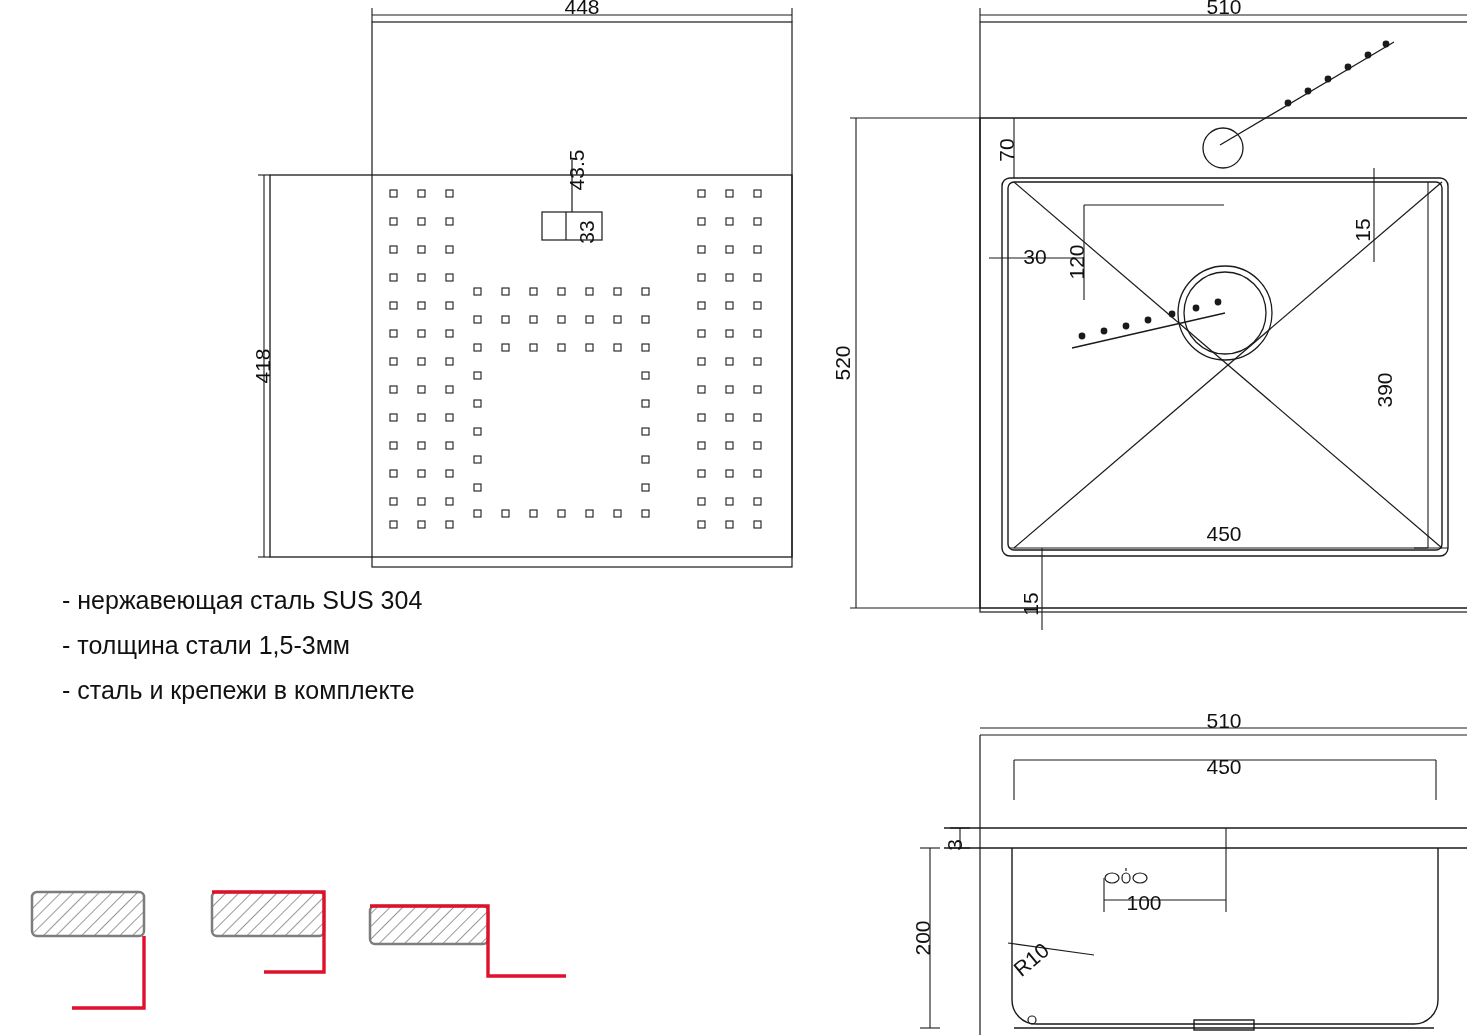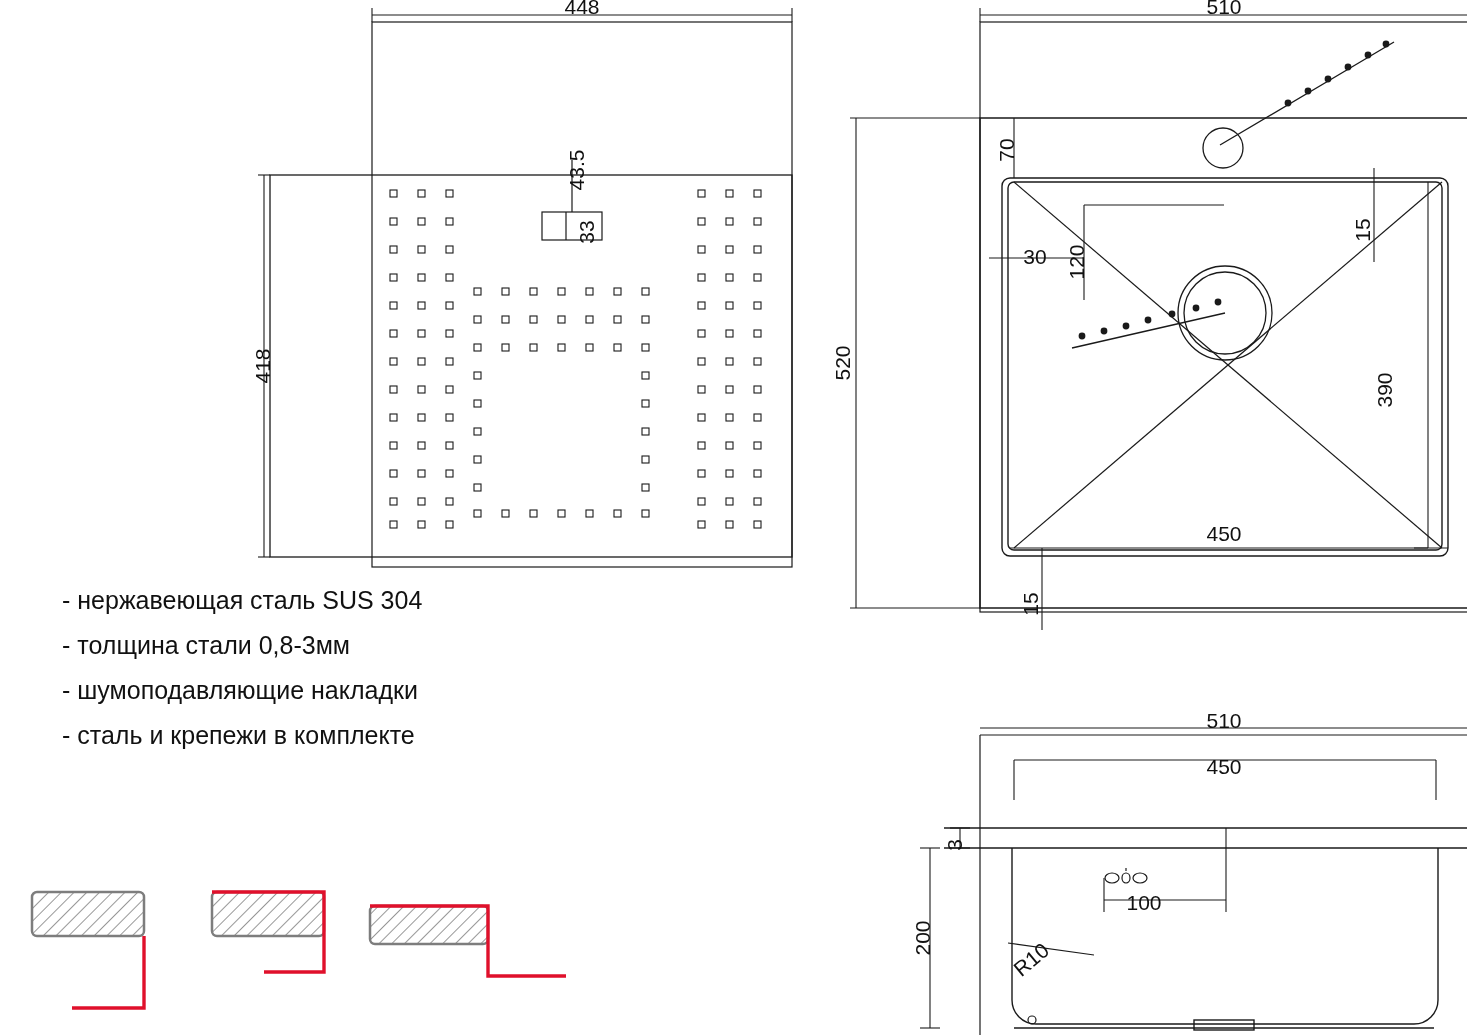--- a/index.html
+++ b/index.html
@@ -330,22 +330,21 @@
       <text x="1210" y="774" text-anchor="middle">450</text>
       <text x="-845" y="948" transform="rotate(-90)" text-anchor="middle">3</text>
       <text x="-938" y="916" transform="rotate(-90)" text-anchor="middle">200</text>
       <text x="1130" y="910" text-anchor="middle">100</text>
       <text x="1022" y="965" text-anchor="middle" transform="rotate(-40 1022 965)">R10</text>
     </g>
   </svg>
 
   <div class="spec-list">
     <div class="spec-line">- нержавеющая сталь SUS 304</div>
-    <div class="spec-line">- толщина стали 0,8-3мм</div>
-    <div class="spec-line">- шумоподавляющие накладки</div>
+    <div class="spec-line">- толщина стали 1,5-3мм</div>
     <div class="spec-line">- сталь и крепежи в комплекте</div>
   </div>
 
 
   <div class="install-row">
     <svg width="560" height="145" viewBox="0 0 560 145">
       <defs>
         <pattern id="hatch" width="9" height="9" patternUnits="userSpaceOnUse" patternTransform="rotate(45)">
           <line x1="0" y1="0" x2="0" y2="9" stroke="#7d7d7d" stroke-width="1.6"></line>
         </pattern>

